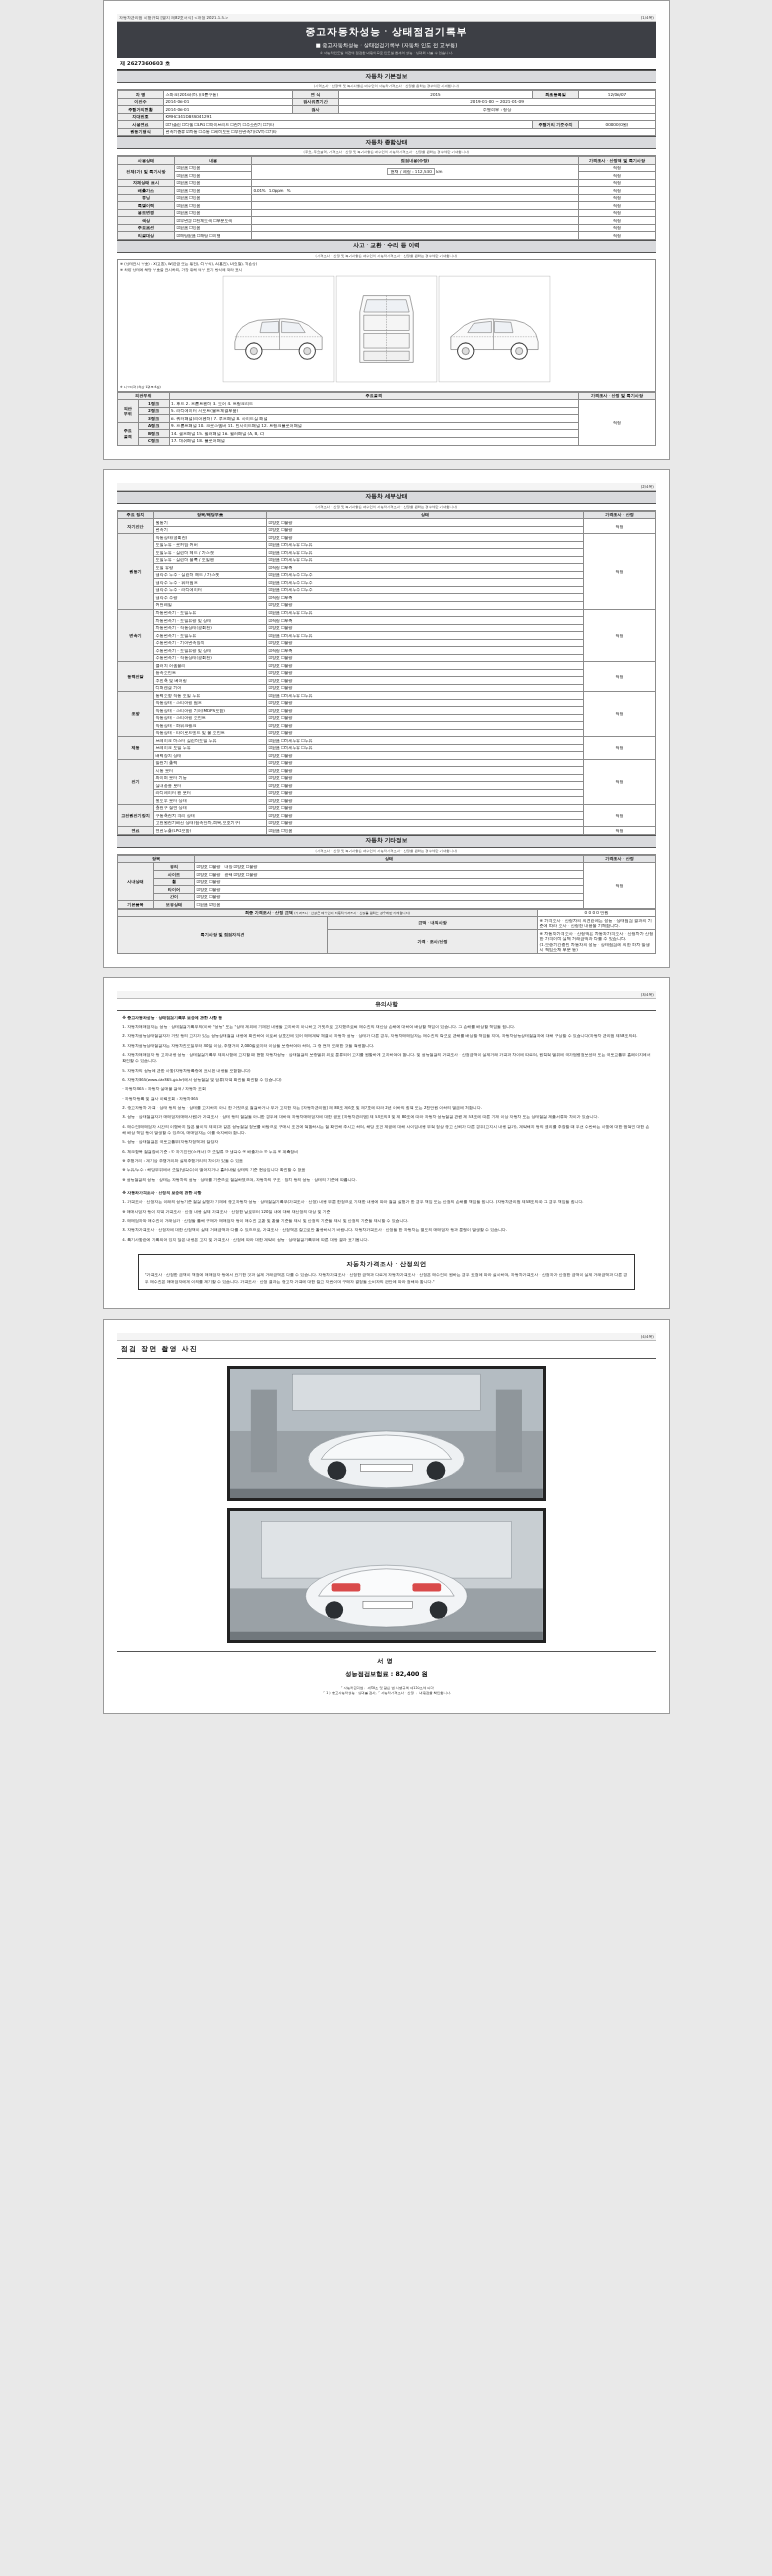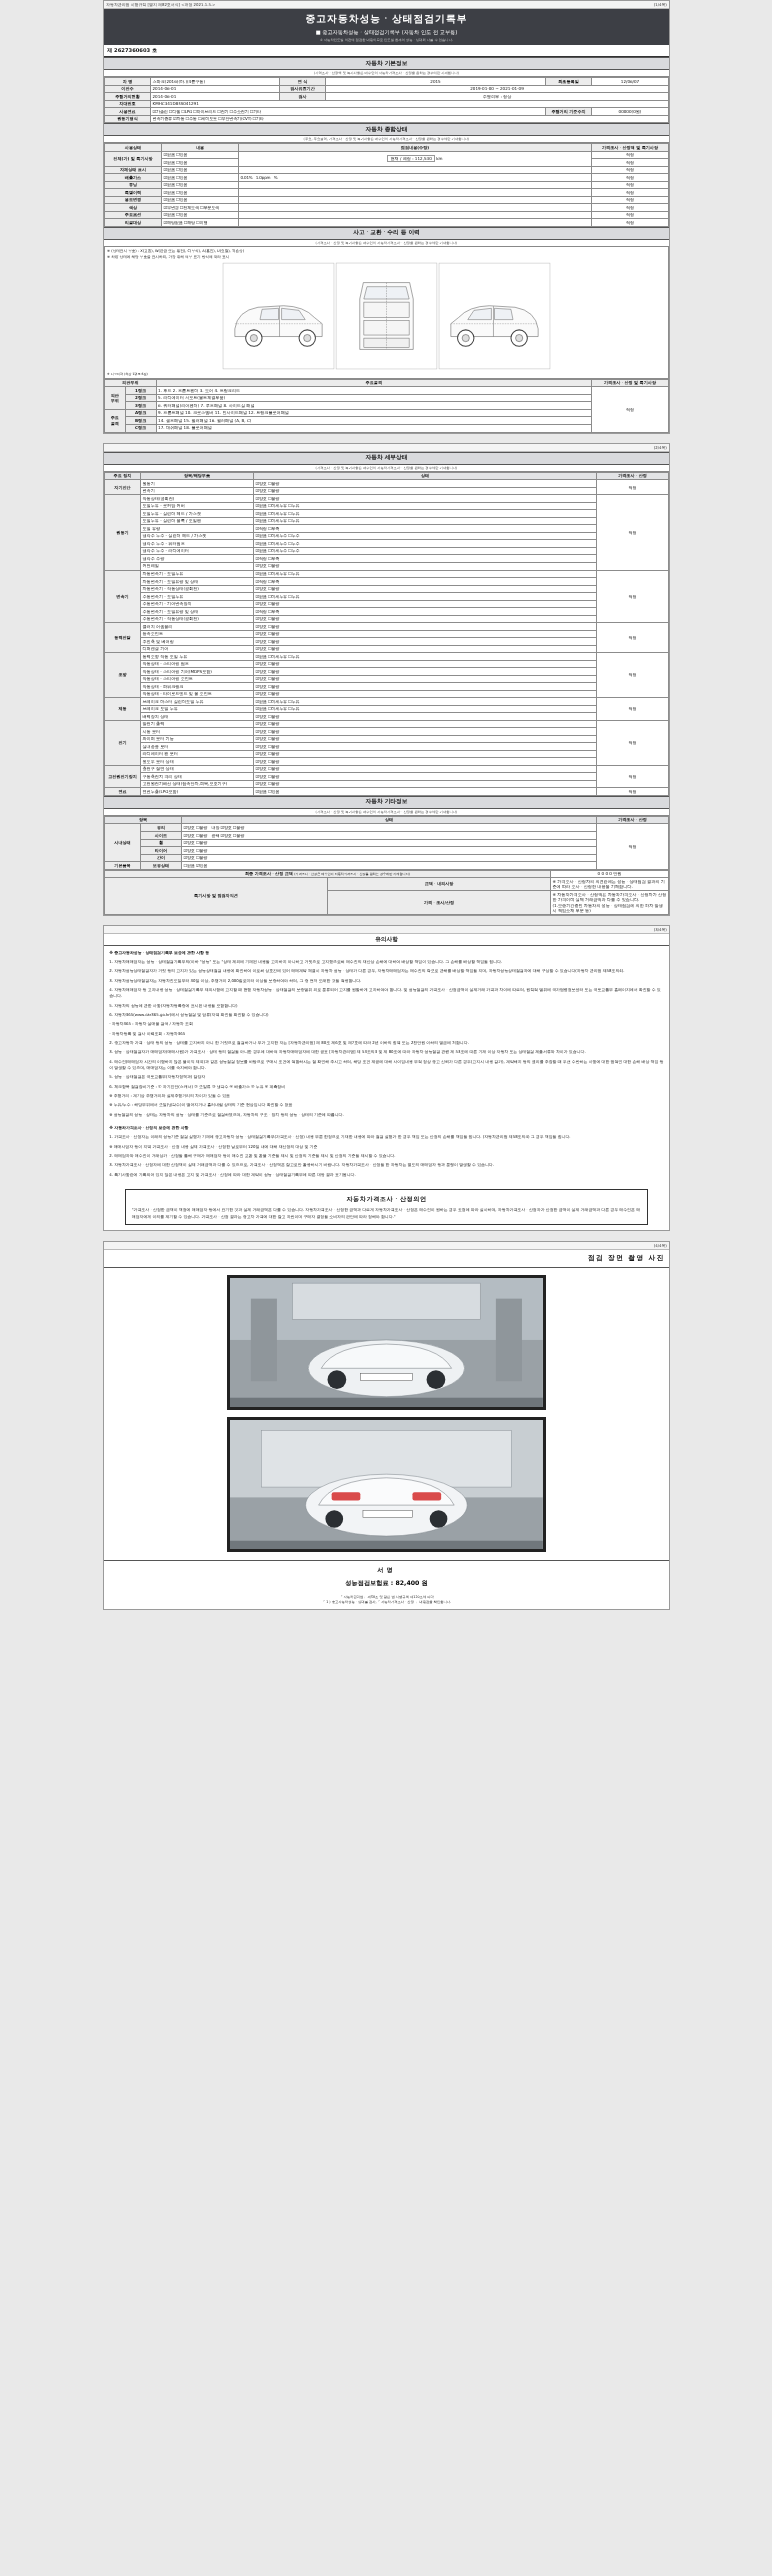--- a/index.html
+++ b/index.html
@@ -10,21 +10,21 @@
     font-family:"DejaVu Sans","Liberation Sans",sans-serif;
     font-size:4.6px;
     color:#111;
     -webkit-font-smoothing:antialiased;
   }
   .page {
     width:567px;
     margin:0 auto 9.3px auto;
     background:#fff;
     border:0.5px solid #9a9a9a;
-    padding:0;
+    padding:13px;
     position:relative;
   }
   .page-top-note {
     font-size:3.9px;
     color:#333;
     padding:1px 2.1px;
     border-bottom:0.5px solid #bbb;
     display:flex;
     justify-content:space-between;
     background:#f4f4f4;
@@ -96,21 +96,21 @@
     line-height:1.6;
   }
   .sign-box .sb-title {
     text-align:center;
     font-weight:bold;
     font-size:6.2px;
     margin-bottom:3.1px;
     letter-spacing:0.5px;
   }
   .photo-head {
-    text-align:right;
+    text-align:left;
     font-weight:bold;
     font-size:6.7px;
     padding:4.1px;
     border-bottom:0.5px solid #555;
     letter-spacing:1.5px;
   }
   .photo-frame {
     margin:7.2px auto;
     width:319px;
     background:#222;

